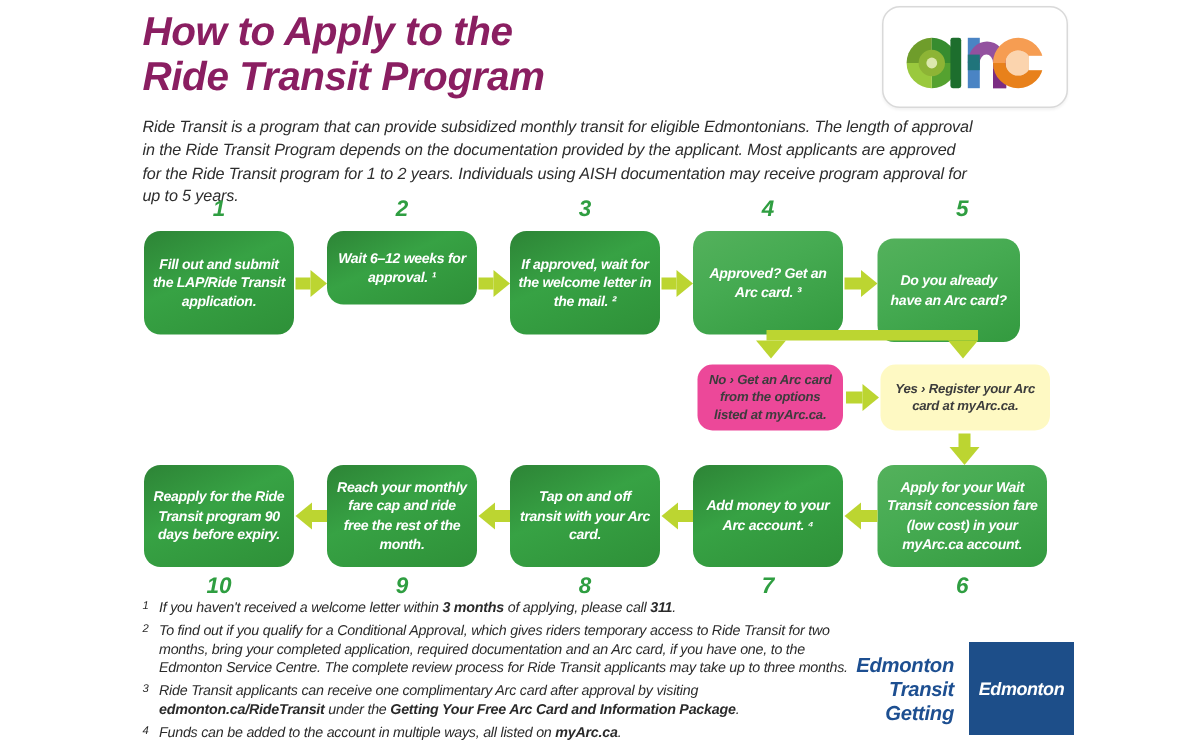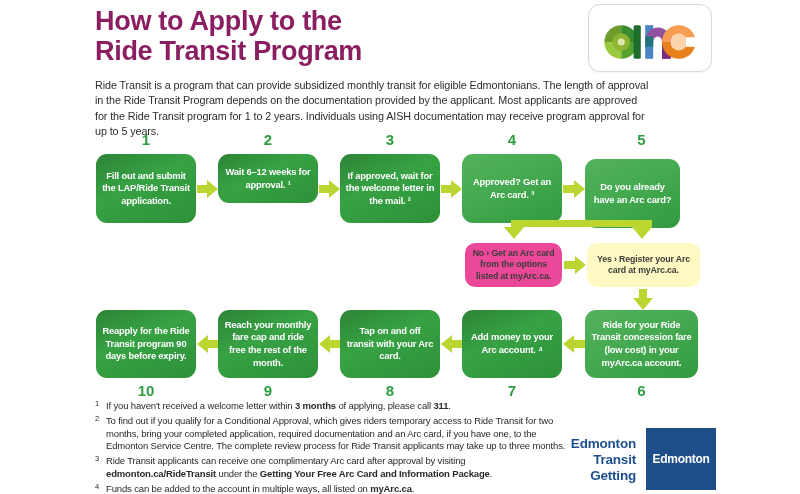--- a/index.html
+++ b/index.html
@@ -1,17 +1,17 @@
 <!DOCTYPE html>
 <html><head>
 <meta charset="utf-8">
 <style>
   html,body{margin:0;padding:0;background:#fff;}
   .page{position:relative;width:800px;height:494px;background:#fff;overflow:hidden;
-        font-family:"Liberation Sans","DejaVu Sans",sans-serif;}
+        font-family:"Liberation Sans","DejaVu Sans",sans-serif;font-style:italic;}
   .title{position:absolute;left:95px;top:6px;font-size:27px;font-weight:bold;
          color:#8a1e61;line-height:1.12;letter-spacing:-0.3px;}
   .arc-card{position:absolute;left:588px;top:4px;width:122px;height:66px;background:#fff;
             border:1px solid #d9d9d9;border-radius:12px;display:flex;align-items:center;
             justify-content:center;box-shadow:0 1px 2px rgba(0,0,0,0.06);}
   .intro{position:absolute;left:95px;top:78px;width:556px;font-size:10.8px;color:#2d2d2d;
          line-height:1.42;letter-spacing:-0.1px;margin:0;}
   .num{position:absolute;font-size:15px;font-weight:bold;color:#2f9e41;text-align:center;}
   .gbox{position:absolute;border-radius:11px;color:#fff;font-weight:bold;font-size:9.4px;
         line-height:1.34;letter-spacing:-0.2px;display:flex;align-items:center;justify-content:center;
@@ -128,21 +128,21 @@
   <div class="gbox" style="left:218px;top:310px;width:100px;height:68px;">
       <span>Reach your monthly fare cap and ride free the rest of the month.</span>
     </div>
   <div class="gbox" style="left:340px;top:310px;width:100px;height:68px;">
       <span>Tap on and off transit with your Arc card.</span>
     </div>
   <div class="gbox" style="left:462px;top:310px;width:100px;height:68px;">
       <span>Add money to your Arc account. ⁴</span>
     </div>
   <div class="gbox light" style="left:585px;top:310px;width:113px;height:68px;">
-      <span>Ride for your Ride Transit concession fare (low cost) in your myArc.ca account.</span>
+      <span>Apply for your Wait Transit concession fare (low cost) in your myArc.ca account.</span>
     </div>
 
   <div class="tri left" style="left:197px;top:335px;"></div>
   <div class="shaft" style="left:208px;top:340px;width:10px;height:8px;"></div>
   <div class="tri left" style="left:319px;top:335px;"></div>
   <div class="shaft" style="left:330px;top:340px;width:10px;height:8px;"></div>
   <div class="tri left" style="left:441px;top:335px;"></div>
   <div class="shaft" style="left:452px;top:340px;width:10px;height:8px;"></div>
   <div class="tri left" style="left:563px;top:335px;"></div>
   <div class="shaft" style="left:574px;top:340px;width:11px;height:8px;"></div>

